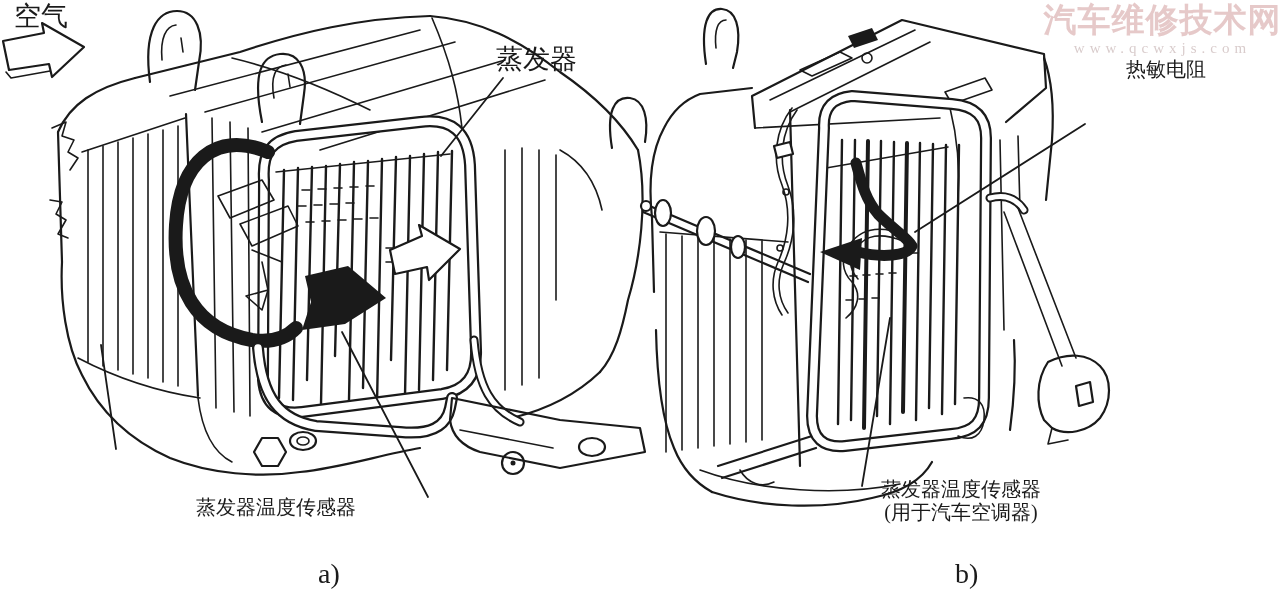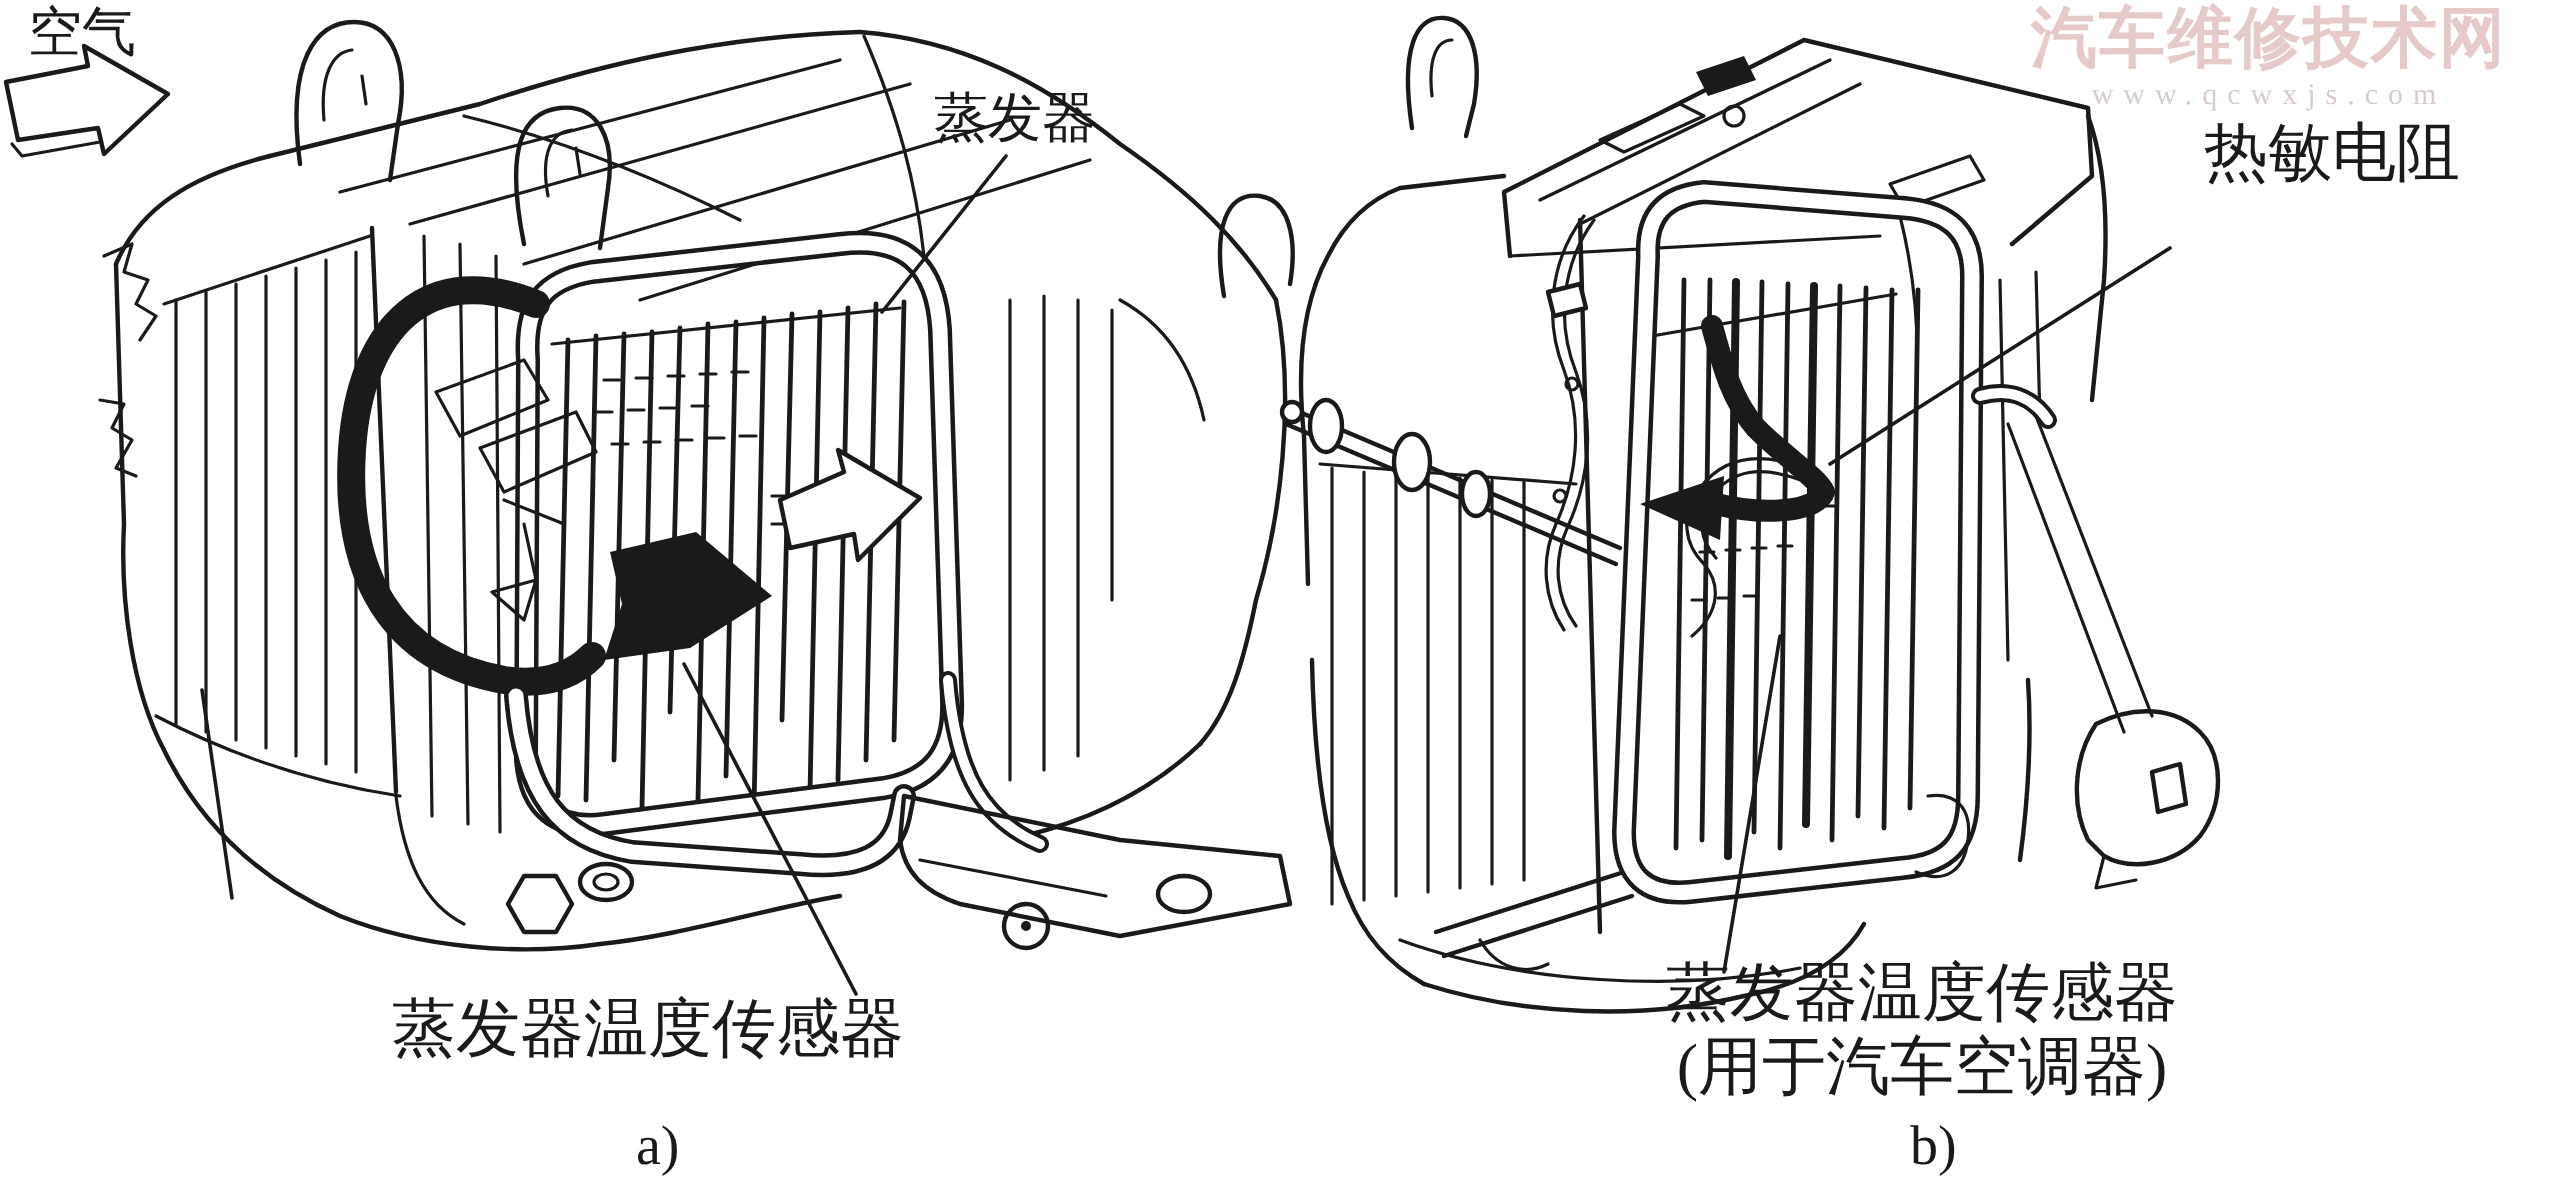--- a/index.html
+++ b/index.html
@@ -11,25 +11,25 @@
   html,body{margin:0;padding:0;background:#fff;}
   .stage{
     position:relative;width:1287px;height:598px;background:var(--bg);
     overflow:hidden;
     font-family:"Liberation Serif","DejaVu Serif",serif;
     color:var(--ink);
   }
   .stage svg{position:absolute;left:0;top:0;}
   .label{position:absolute;white-space:nowrap;line-height:1.15;}
   .lbl-27{font-size:27px;}
-  .lbl-28{font-size:32px;}
+  .lbl-28{font-size:20px;}
   .caption{font-size:28px;}
   .center{text-align:center;}
   .watermark{
-    position:absolute;left:1012px;top:4px;width:245px;text-align:center;
+    position:absolute;left:1040px;top:4px;width:245px;text-align:center;
     line-height:1.0;
     font-family:Liberation Serif, serif;
   }
   .wm-title{font-size:33px;font-weight:bold;color:var(--wm1);letter-spacing:1px;}
   .wm-url{font-size:15px;color:var(--wm2);letter-spacing:5px;margin-top:4px;}
   
   .ln{fill:none;stroke:var(--ink);stroke-width:2.2;stroke-linecap:round;stroke-linejoin:round;}
   .lt{fill:none;stroke:var(--ink);stroke-width:1.6;stroke-linecap:round;stroke-linejoin:round;}
   .fin{fill:none;stroke:var(--ink);stroke-width:2.4;stroke-linecap:round;}
   .fin-hv{fill:none;stroke:var(--ink);stroke-width:4;stroke-linecap:round;}
@@ -281,21 +281,21 @@
 
       <g>
         <path class="leader" d="M 1085,124 L 915,232"></path>
         <path class="leader" d="M 890,318 L 862,486"></path>
       </g>
     </g>
   </svg>
 
   <div class="label lbl-27" style="left:14px;top:1px;">空气</div>
 
-  <div class="label lbl-27" style="left:467px;top:44px;">蒸发器</div>
+  <div class="label lbl-27" style="left:496px;top:44px;">蒸发器</div>
 
 
   <div class="label lbl-28" style="left:196px;top:496px;">蒸发器温度传感器</div>
 
   <div class="label caption" style="left:318px;top:558px;">a)</div>
 
   <div class="label lbl-28 center" style="left:1045px;top:58px;width:242px;">
     <div>热敏电阻</div>
   </div>
 

